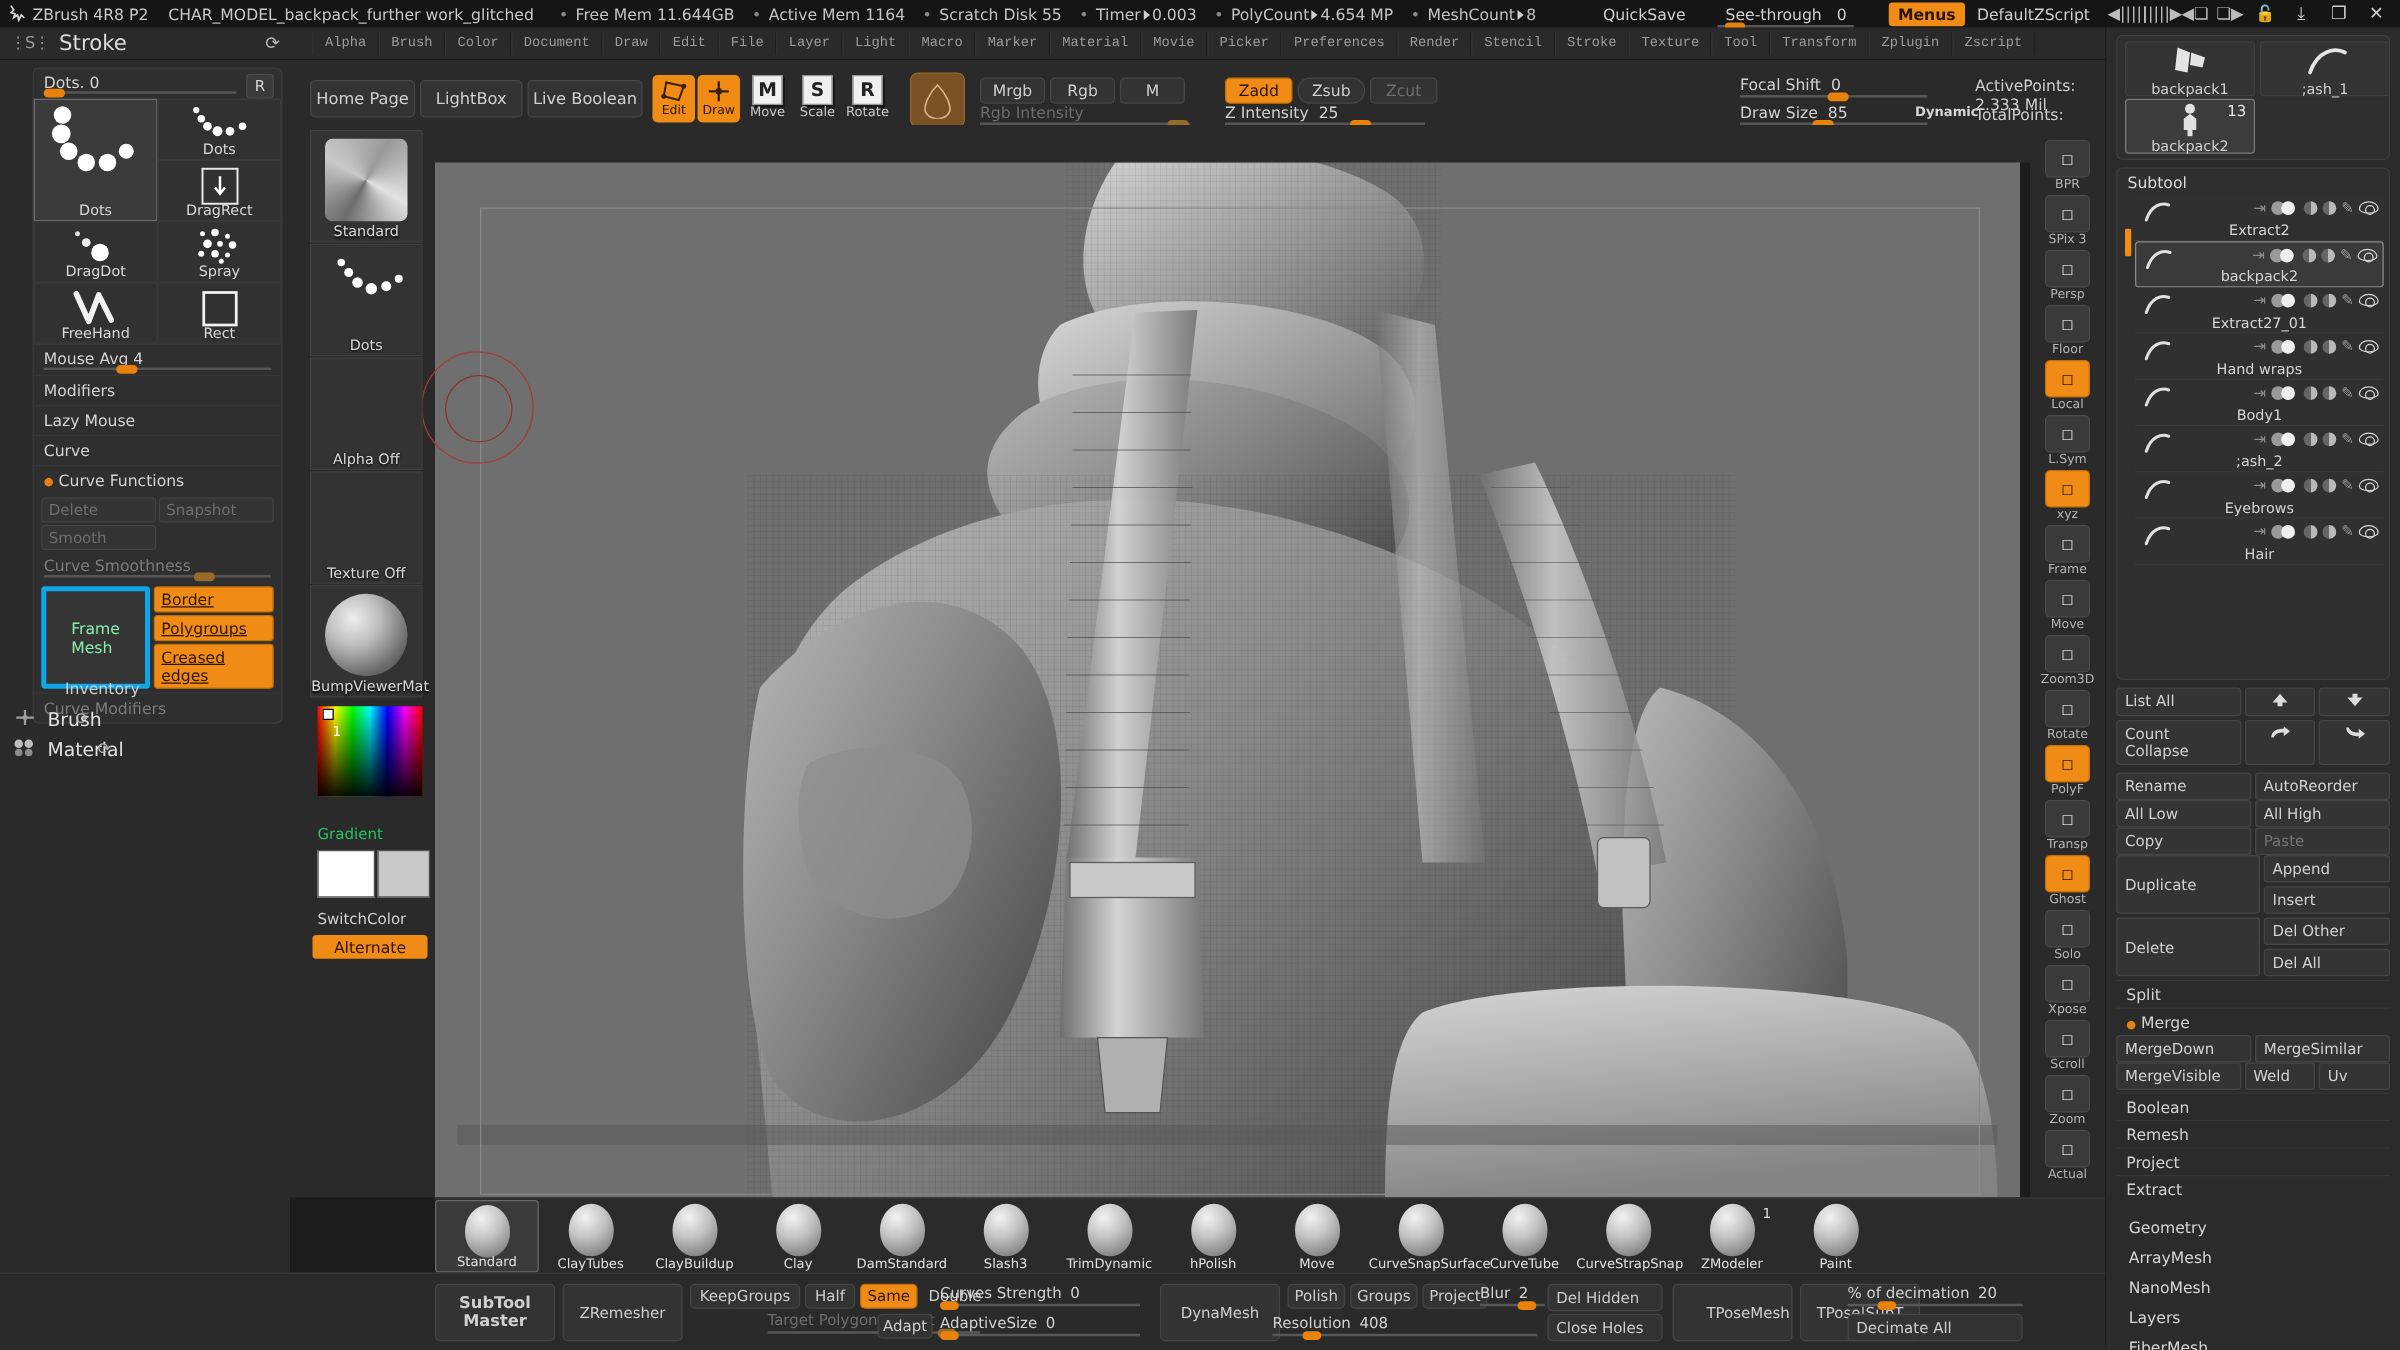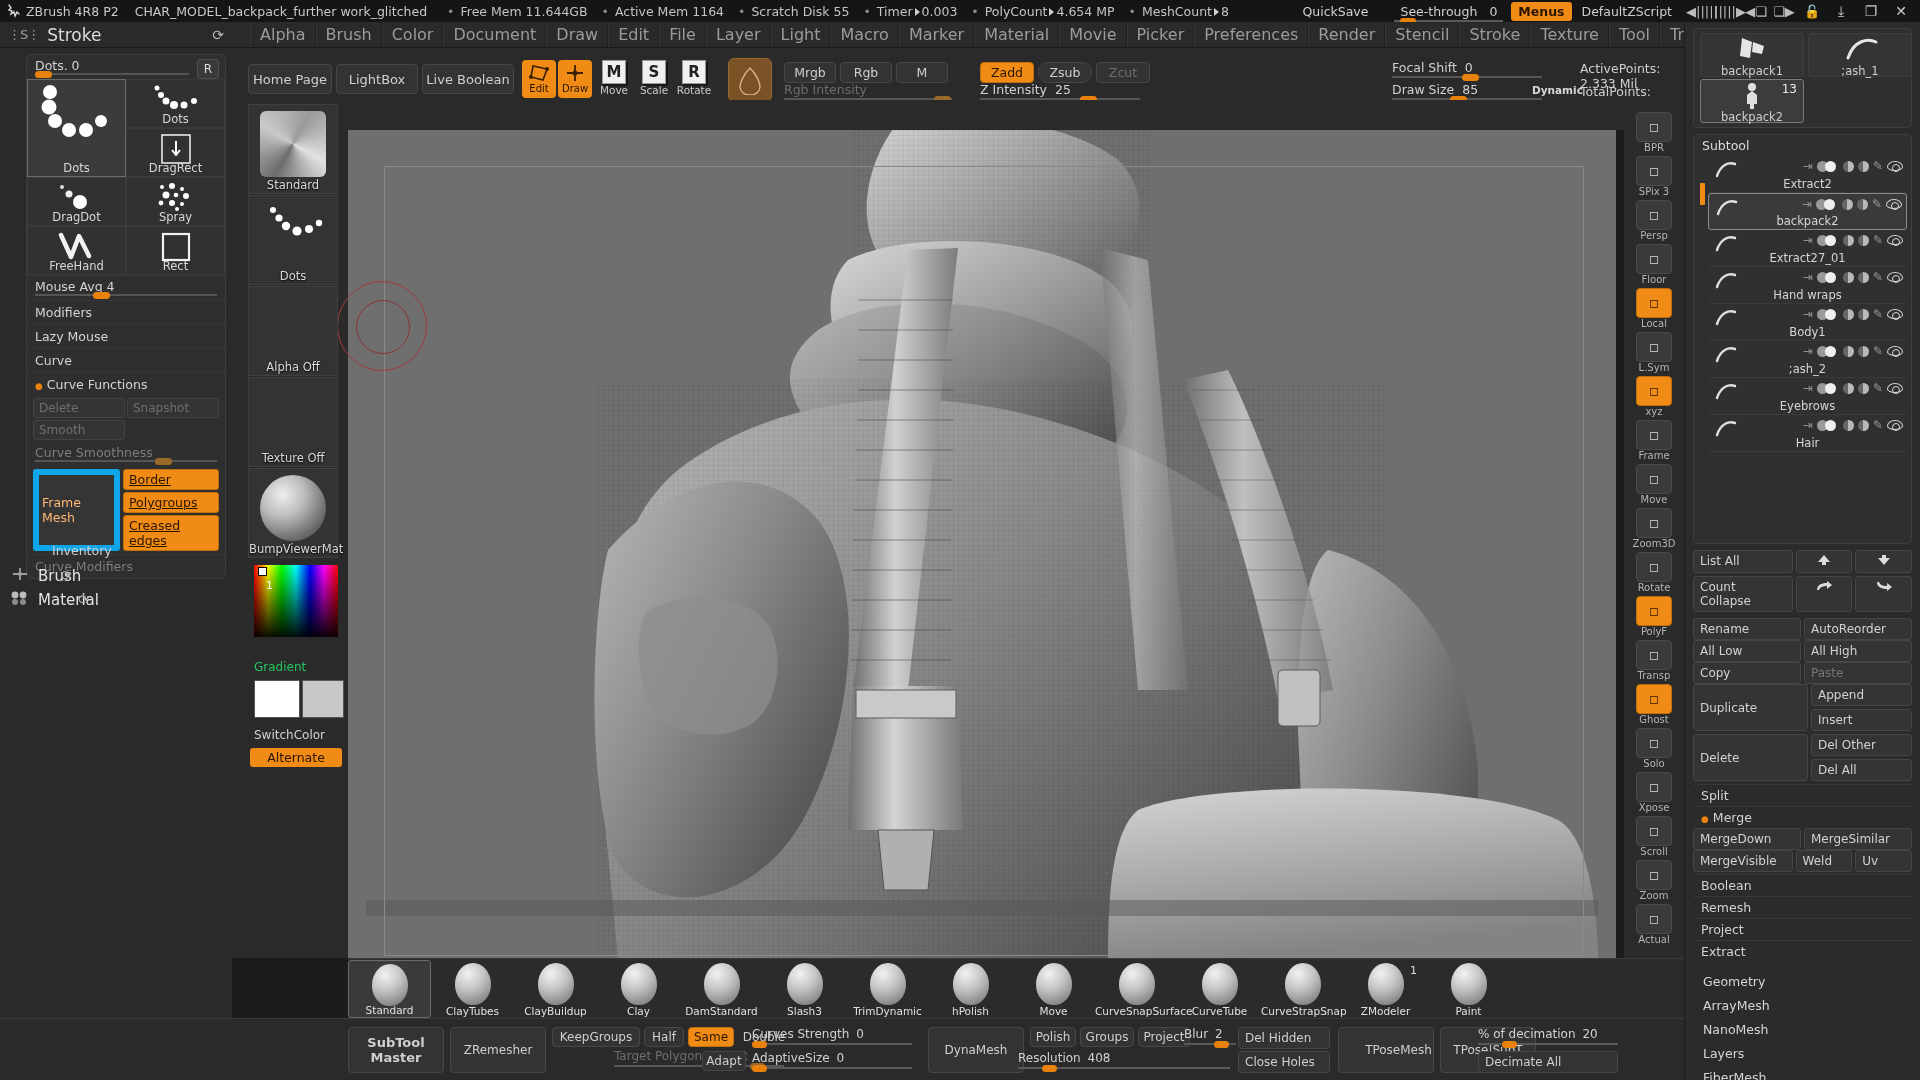--- a/index.html
+++ b/index.html
@@ -21,42 +21,42 @@
   .tb-logo { width: 26px; display: flex; justify-content: center; align-items: center; }
   .tb-app { margin-right: 16px; }
   .tb-doc { margin-right: 20px; }
   .tb-stat { margin-right: 14px; color: #c4c4c4; }
   .tb-dot { color: #8a8a8a; margin-right: 6px; }
   .tri { display:inline-block; width:0; height:0;
          border-left:5px solid #cfcfcf; border-top:4px solid transparent;
          border-bottom:4px solid transparent; vertical-align:middle; margin:0 2px;}
   .tb-right { position:absolute; right: 4px; top:0; height:22px; display:flex; align-items:center; gap:0; }
   .tb-quicksave { margin-right: 26px; color:#d0d0d0;}
-  .tb-seethru { position:relative; margin-right:8px; padding:0 6px; color:#d0d0d0;}
+  .tb-seethru { position:relative; margin-right:28px; padding:0 6px; color:#d0d0d0;}
   .tb-seethru .bar { position:absolute; left:0; right:0; bottom:-3px; height:2px; background:#5a5a5a;}
   .tb-seethru .knob{ position:absolute; left:6px; bottom:-5px; width:16px; height:6px; border-radius:3px; background:#e8820c;}
   .tb-menus { background:#f08b16; color:#2a1500; font-weight:bold; padding:2px 7px; border-radius:3px; margin-right:10px;}
   .tb-zscript{ margin-right:14px; color:#cfcfcf;}
   .tb-icn { width:28px; text-align:center; color:#bdbdbd; font-size:13px;}
   .tb-win { width:30px; text-align:center; color:#cfcfcf; font-size:14px;}
 
   
   .menubar {
     position:absolute; left:0; top:22px; width:1920px; height:26px;
     background:#2a2a2a; border-bottom:1px solid #191919;
     display:flex; align-items:center;
   }
   .menu-title { width:250px; display:flex; align-items:center; padding-left:8px; }
   .menu-title .glyph { color:#9a9a9a; font-size:13px; margin-right:8px; letter-spacing:-1px;}
   .menu-title .txt { font-size:17px; color:#dcdcdc; }
   .menu-title .refresh { margin-left:auto; margin-right:26px; color:#bcbcbc; font-size:14px; }
   .menu-items { display:flex; align-items:center; gap:0; }
   .menu-items .mi {
-    padding:3px 9px; color:#9b9b9b; font-size:16px;
-    border-left:1px solid #343434; border-right:1px solid #1f1f1f;
+    padding:3px 9px; color:#9b9b9b; font-size:11px;
+    border-left:1px solid #343434; border-right:1px solid #1f1f1f;font-family:Liberation Mono, monospace;
   }
 
   
   .leftpanel { position:absolute; left:0; top:48px; width:232px; bottom:0; background:#2a2a2a; }
   .lp-box { position:absolute; left:26px; top:6px; width:200px; background:#2f2f2f;
             border:1px solid #3d3d3d; border-radius:5px; }
   .slider-row { position:relative; padding:3px 8px 6px 8px; }
   .slider-row .lbl { font-size:12.5px; color:#d4d4d4;}
   .slider-row .trk { position:absolute; left:8px; right:8px; bottom:4px; height:2px; background:#555; }
   .slider-row .knb { position:absolute; bottom:1px; width:17px; height:7px; border-radius:4px; background:#e8820c;}
@@ -71,22 +71,22 @@
   .bg-cell .cap { position:absolute; bottom:1px; width:100%; text-align:center;
                   font-size:11.5px; color:#d8d8d8; }
   .bg-cell svg { position:absolute; top:4px; left:50%; transform:translateX(-50%); }
   .lp-rowtxt { padding:4px 8px; font-size:12.5px; color:#d4d4d4; border-top:1px solid #373737;}
   .lp-rowtxt.dim { color:#7d7d7d; }
   .lp-rowtxt .bullet { color:#e8820c; font-size:9px; margin-right:4px; vertical-align:middle;}
   .btn2 { display:grid; grid-template-columns:1fr 1fr; gap:2px; padding:2px 6px;}
   .gbtn { background:#343434; border:1px solid #434343; border-radius:3px; font-size:12px;
           color:#6f6f6f; padding:2px 5px; }
   .framemesh { display:flex; gap:3px; padding:3px 6px; align-items:stretch;}
-  .fm-left { flex:1; background:#353535; border:6px solid #0ea5e9; border-radius:3px;
-             display:flex; align-items:center; padding-left:3px; font-size:12.5px; color:#fdba74;}
+  .fm-left { flex:1; background:#353535; border:4px solid #0ea5e9; border-radius:3px;
+             display:flex; align-items:center; padding-left:20px; font-size:12.5px; color:#86efac;}
   .fm-right { width:96px; display:flex; flex-direction:column; gap:2px;}
   .orangebtn { background:#f08b16; border:1px solid #c06f0a; border-radius:3px;
                color:#2a1500; font-size:12.5px; padding:2px 5px; text-align:left;text-decoration:underline;}
   .inv-title { position:absolute; left:52px; font-size:12.5px; color:#cfcfcf; }
   .inv-row { position:absolute; left:10px; display:flex; align-items:center; gap:8px; }
   .inv-row .nm { font-size:15px; color:#e3e3e3; }
   .inv-ref { position:absolute; right:10px; color:#b4b4b4; font-size:13px;}
 
   
   .toptool { position:absolute; left:232px; top:48px; right:236px; height:52px; background:#2a2a2a; }

